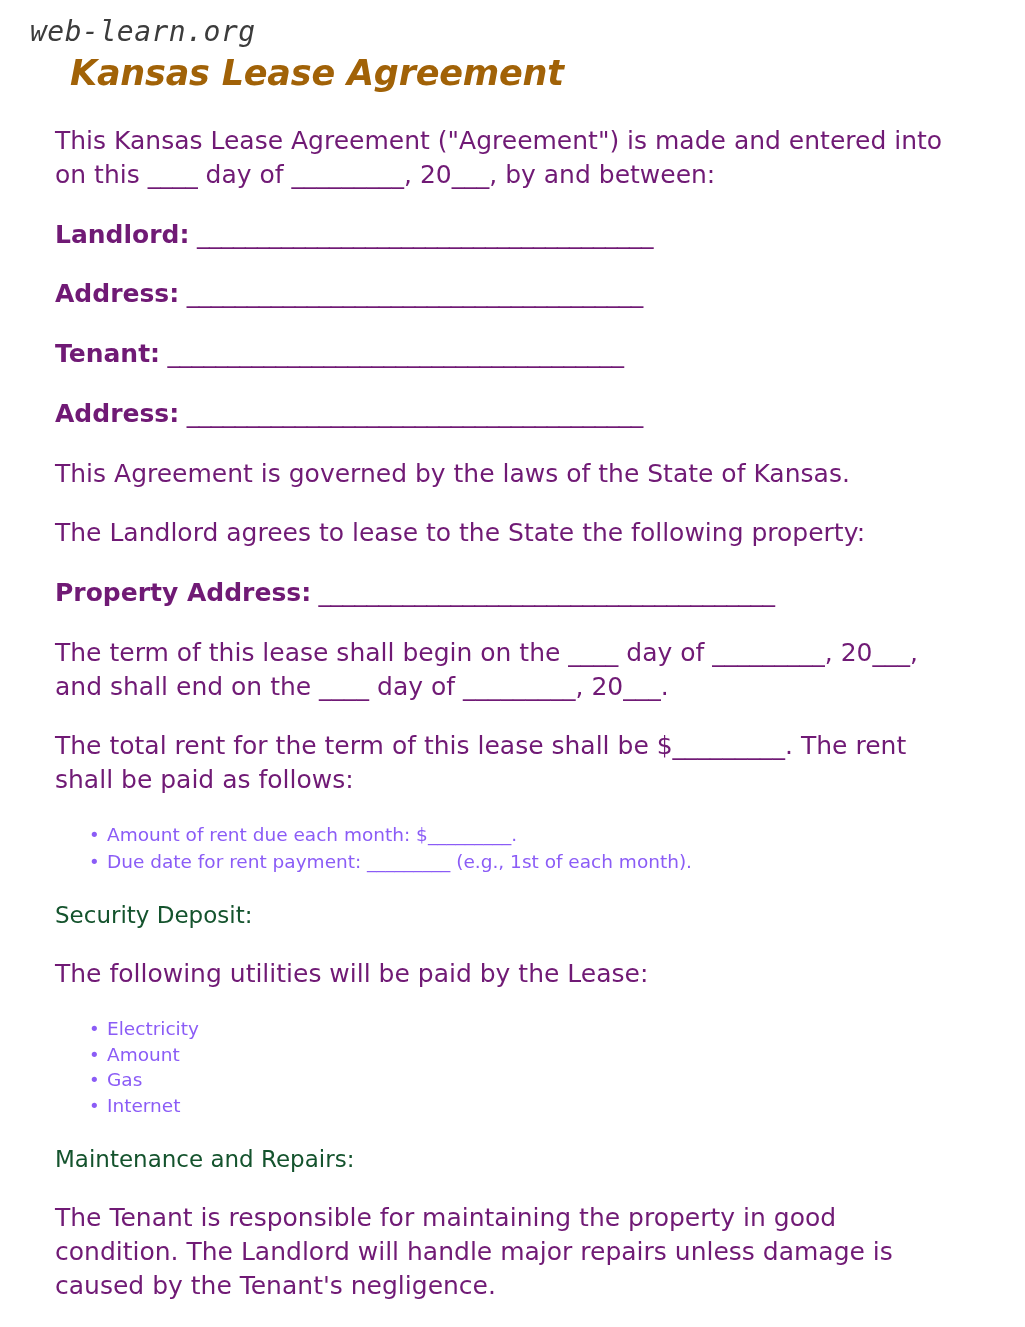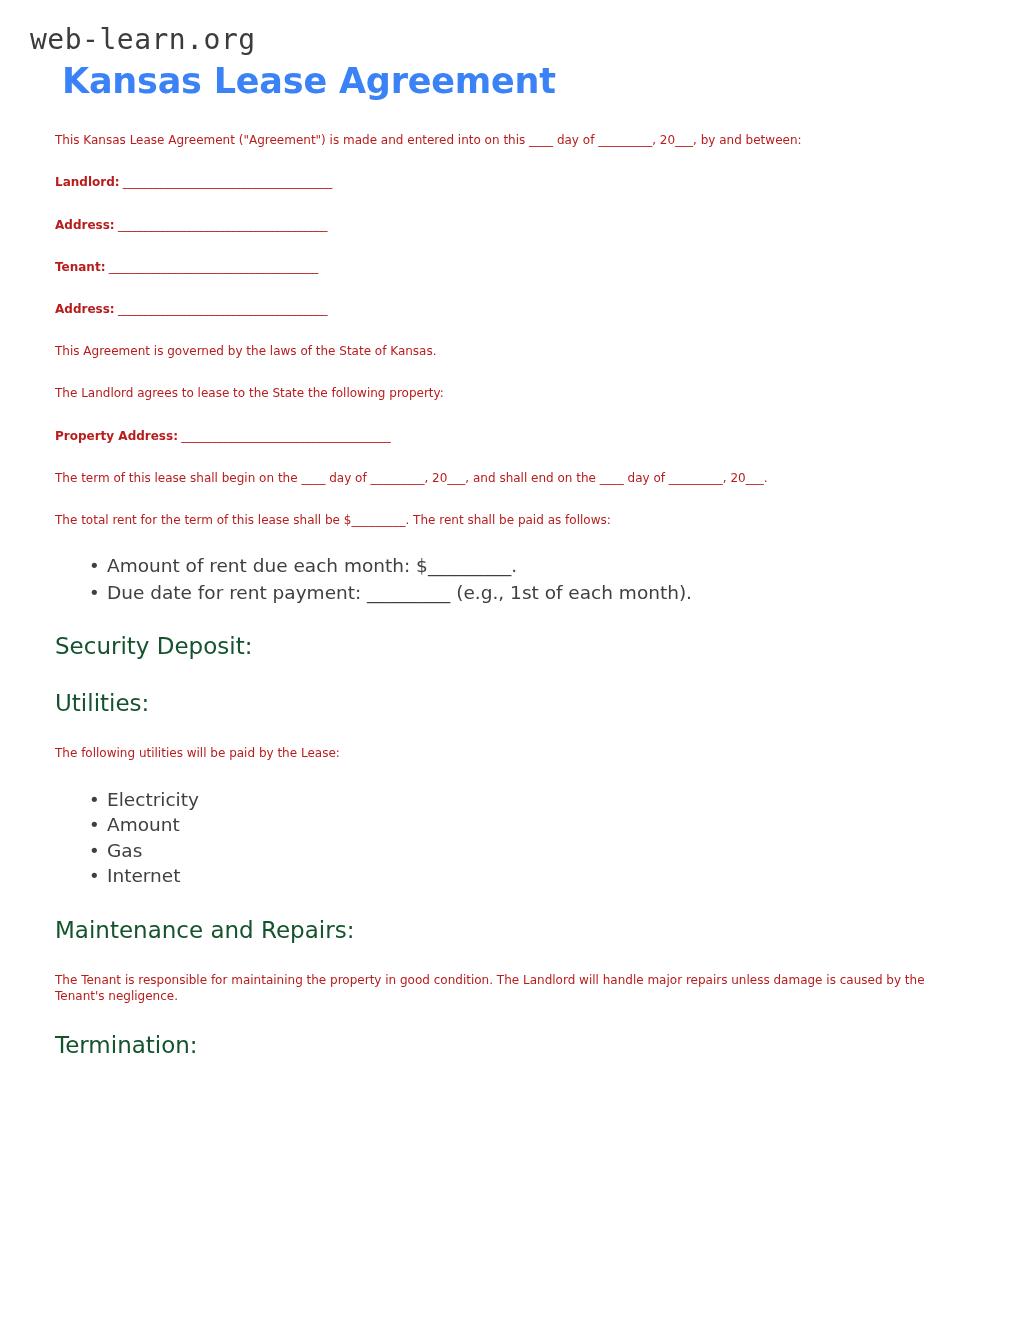--- a/index.html
+++ b/index.html
@@ -17,71 +17,72 @@
   .page {
     width: 1025px;
     height: 1327px;
     position: relative;
     box-sizing: border-box;
     padding: 0;
     background: #ffffff;
   }
   .header {
     padding-left: 30px;
-    padding-top: 24px;
+    padding-top: 16px;
+    font-style: italic;
   }
   .logo {
     font-family: "DejaVu Sans Mono", monospace;
     font-size: 28px;
     color: #3c3c3c;
     letter-spacing: 0.5px;
     line-height: 1.15;
     white-space: nowrap;
   }
   .doc-title {
     font-family: "DejaVu Sans", sans-serif;
     font-size: 35px;
     font-weight: bold;
-    color: #3b82f6;
-    margin-left: 32px;
+    color: #a16207;
+    margin-left: 40px;
     margin-top: 4px;
     line-height: 1.2;
     letter-spacing: -0.2px;
   }
   .content {
     margin-left: 55px;
     margin-right: 58px;
     margin-top: 30px;
   }
   p.para {
-    font-size: 12px;
+    font-size: 25px;
     line-height: 1.35;
     margin: 0 0 26px 0;
-    color: #b91c1c;
+    color: #701a75;
   }
   .lbl {
     font-weight: bold;
     margin-top: 36px;
   }
   .blank {
     font-family: "DejaVu Sans", sans-serif;
     letter-spacing: -0.5px;
     font-style: italic;
   }
   ul.bullets {
     margin: 0 0 26px 0;
     padding-left: 52px;
     list-style: none;
   }
   ul.bullets li {
     font-size: 18.5px;
     line-height: 1.33;
     margin: 0 0 2px 0;
     position: relative;
-    color: #404040;
+    color: #8b5cf6;
   }
   ul.bullets li:before {
     content: "\2022";
     position: absolute;
     left: -18px;
     top: 0;
     font-size: 18px;
     line-height: 1.33;
   }
   ul.utils li {
@@ -127,21 +128,20 @@
     <p class="para">The total rent for the term of this lease shall be $_________. The rent shall be paid as follows:</p>
 
     <ul class="bullets">
       <li>Amount of rent due each month: $_________.</li>
       <li>Due date for rent payment: _________ (e.g., 1st of each month).</li>
     </ul>
 
     <p class="section-head">Security Deposit:</p>
 
 
-    <p class="section-head">Utilities:</p>
 
     <p class="para">The following utilities will be paid by the Lease:</p>
 
     <ul class="bullets utils">
       <li>Electricity</li>
       <li>Amount</li>
       <li>Gas</li>
       <li>Internet</li>
     </ul>
 

